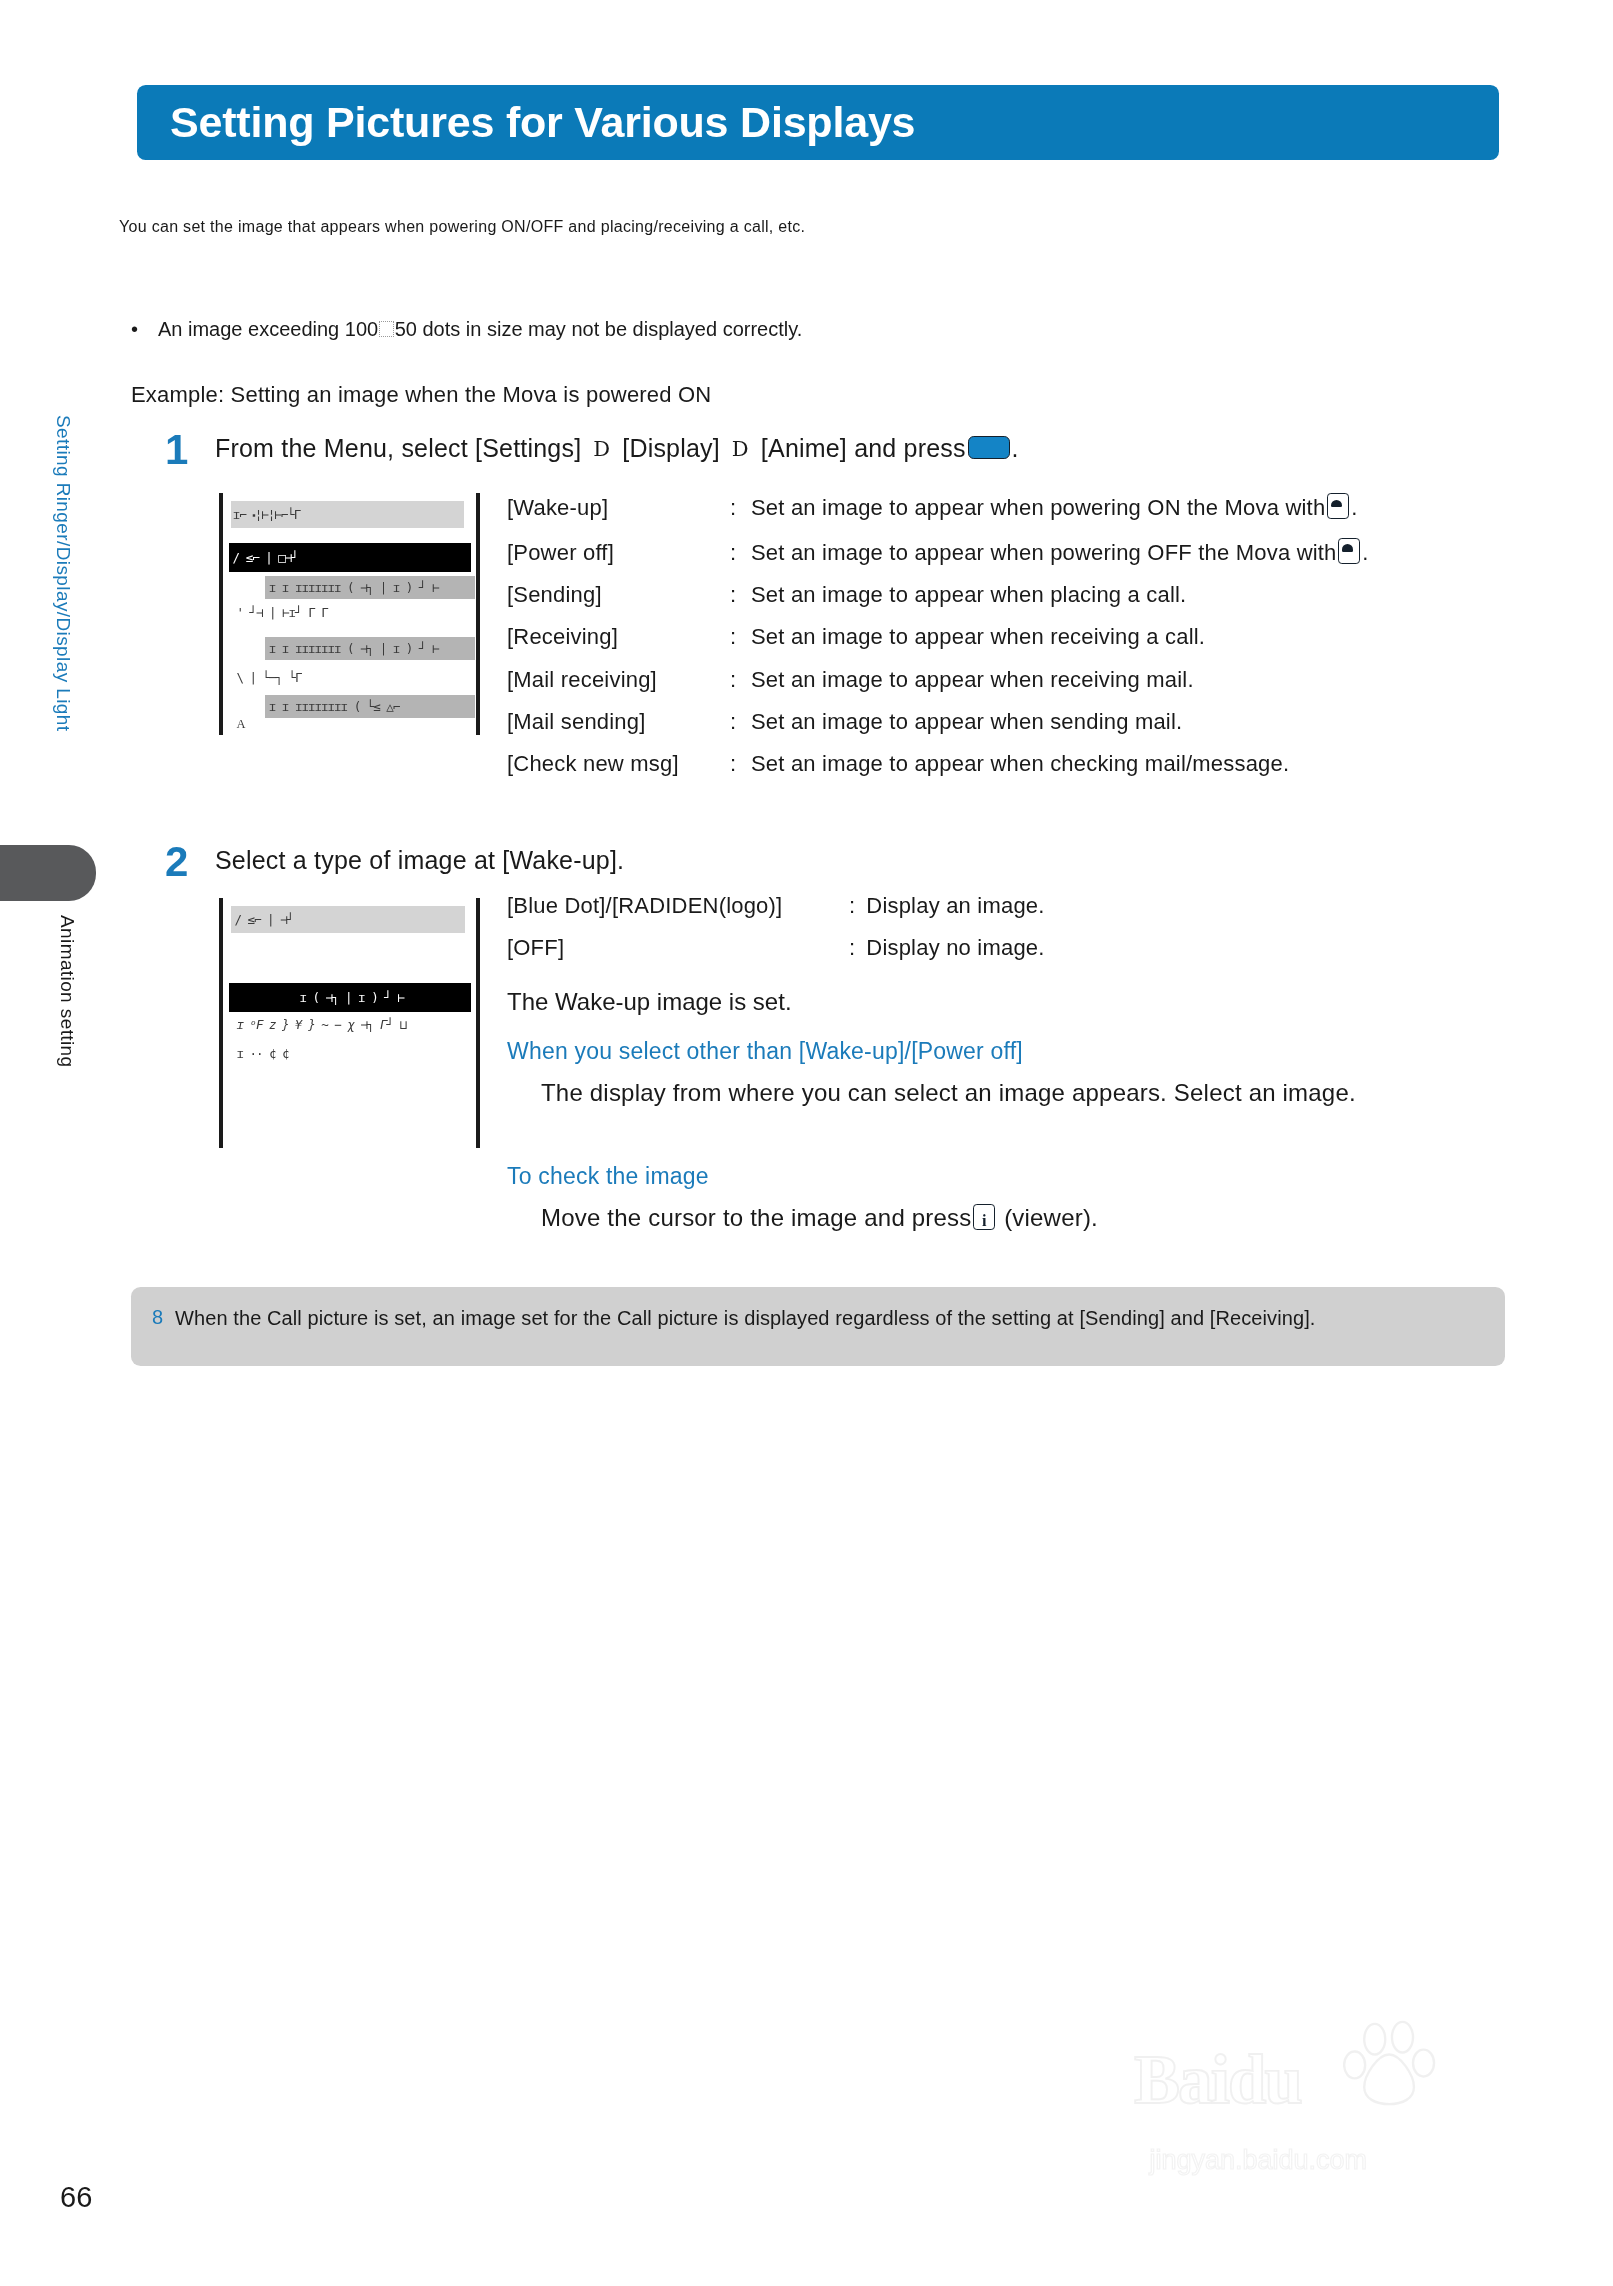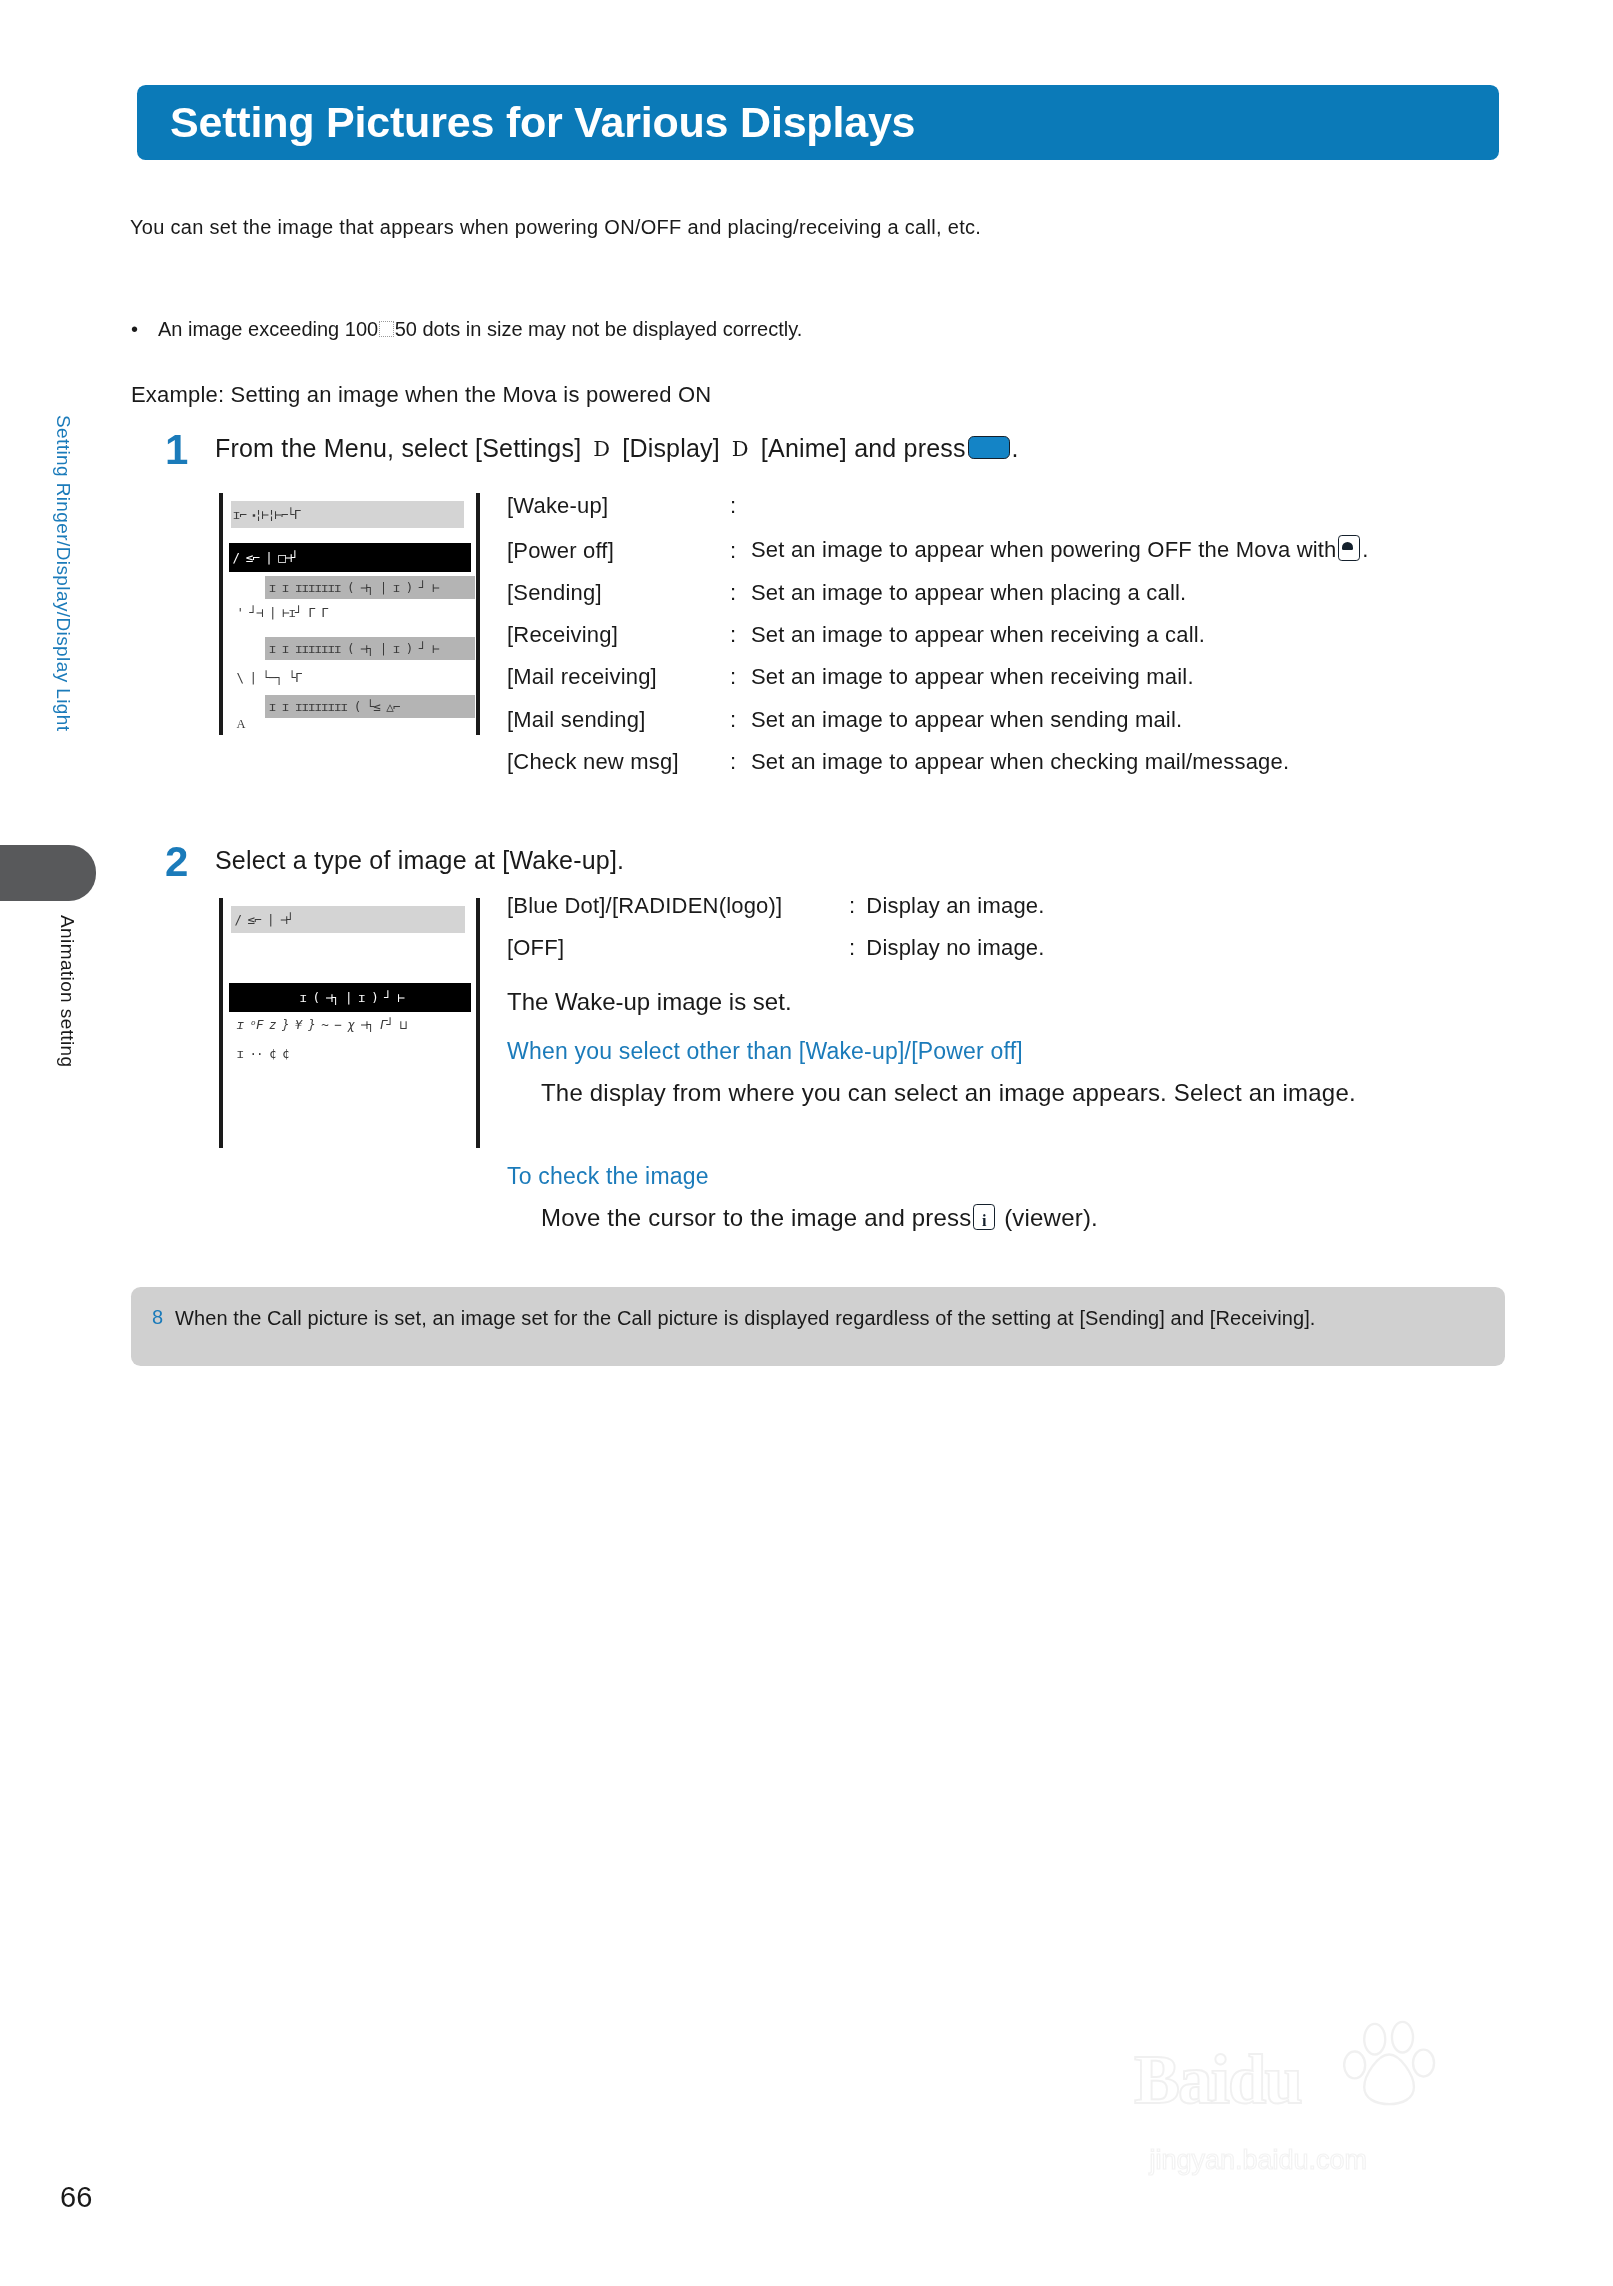--- a/index.html
+++ b/index.html
@@ -69,24 +69,24 @@
     font-size: 43px;
     font-weight: bold;
     margin-left: 33px;
     letter-spacing: -0.2px;
     text-align: right;
   }
 
   
   #intro {
     position: absolute;
-    left: 130px;
+    left: 119px;
     top: 209px;
     width: 1374px;
-    font-size: 20px;
+    font-size: 16px;
     line-height: 36px;
     letter-spacing: 0.3px;
   }
 
   #bullet-row {
     position: absolute;
     left: 131px;
     top: 315px;
     width: 1374px;
     font-size: 20px;
@@ -366,20 +366,21 @@
     <div class="mk-band mk-plain" style="left:9.6px; top:173px; width:231px; height:23px; line-height:23px; padding-left:3.8px;">\ | └─┐ └Γ</div>
     <div class="mk-band mk-mid" style="left:42px;  top:202px; width:206px; height:23px; line-height:23px; padding-left:3.8px;">ɪ ɪ ɪɪɪɪɪɪɪɪ ( └≤ △⌐</div>
     <div class="mk-band mk-plain" style="left:9.6px; top:223px; width:58px;  height:17.3px; line-height:17.3px; padding-left:3.8px; font-family:'Liberation Serif',serif;">A</div>
   </div>
 </div>
 
 <div class="deflist" id="deflist1">
   <div class="row">
     <span class="term">[Wake-up]</span>
     <span class="sep">:</span>
+    <span class="desc"><span>Set an image to appear when powering ON the Mova with</span><span class="key-sq phone"></span><span>.</span></span>
   </div>
   <div class="row">
     <span class="term">[Power off]</span>
     <span class="sep">:</span>
     <span class="desc"><span>Set an image to appear when powering OFF the Mova with</span><span class="key-sq phone"></span><span>.</span></span>
   </div>
   <div class="row">
     <span class="term">[Sending]</span>
     <span class="sep">:</span>
     <span class="desc">Set an image to appear when placing a call.</span>

